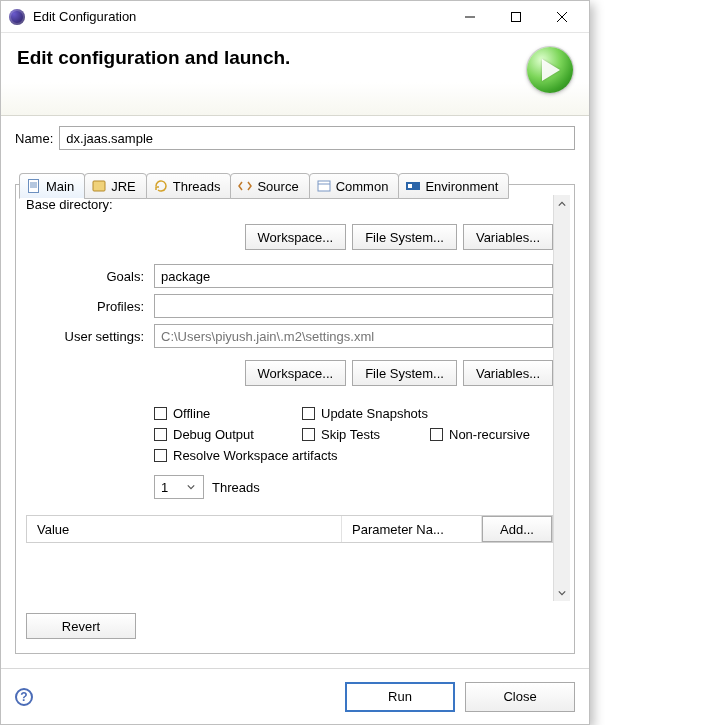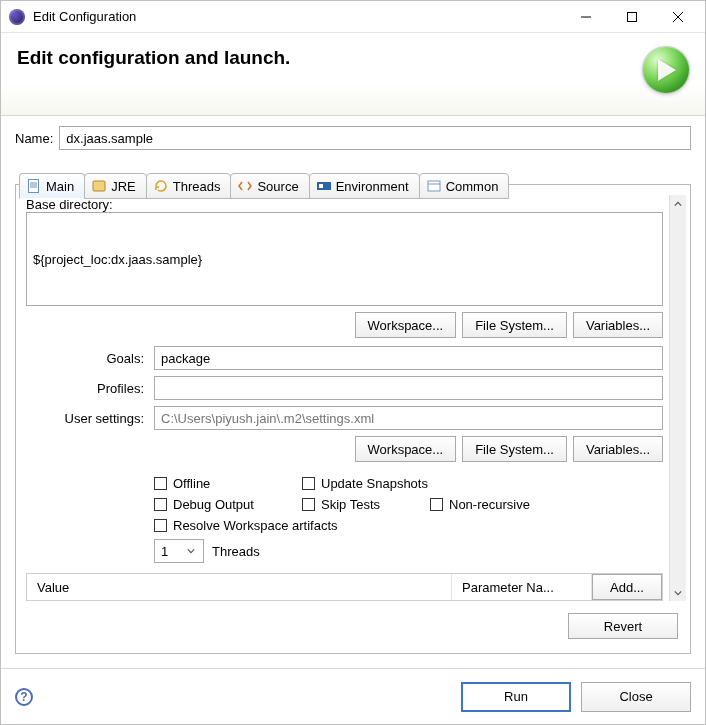--- a/index.html
+++ b/index.html
@@ -1,18 +1,18 @@
 <!DOCTYPE html>
 <html><head>
 <meta charset="utf-8">
 <style>
   * { box-sizing: border-box; font-family: "Segoe UI", Tahoma, sans-serif; font-size: 13px; }
   body { margin: 0; background: #fff; }
   .window {
-    width: 706px; height: 725px; border: 1px solid #bfbfbf;
+    width: 590px; height: 725px; border: 1px solid #bfbfbf;
     background: #fff; box-shadow: 4px 4px 10px rgba(0,0,0,0.25);
     display: flex; flex-direction: column; position: relative;
     margin: 0;
   }
   .titlebar {
     height: 32px; display: flex; align-items: center; padding: 0 4px 0 8px;
     border-bottom: 1px solid #e5e5e5; background:#fff;
   }
   .titlebar .app-icon {
     width: 16px; height: 16px;
@@ -62,21 +62,21 @@
   }
   .tab.active { background:#fff; border-bottom:1px solid #fff; font-weight:400;
     background:linear-gradient(#ffffff,#eaf2fb);
   }
   .tab .ticon { width:16px; height:16px; display:inline-flex; align-items:center; justify-content:center;}
   .tabbox {
     flex:1; border:1px solid #b8b8b8; background:#fff; padding:10px 4px 10px 10px;
     display:flex; flex-direction:column; position:relative; z-index:1; overflow:hidden;
   }
   .scroll-wrap { flex:1; display:flex; overflow:hidden; }
-  .tab-content { flex:1; overflow:hidden; padding-right:6px; display:flex; flex-direction:column; }
+  .tab-content { flex:1; overflow:hidden; display:flex; flex-direction:column; gap:6px;}
   .vscroll { width:17px; background:#f0f0f0; border-left:1px solid #dcdcdc; display:flex; flex-direction:column; align-items:center; }
   .vscroll .chev { width:100%; height:17px; display:flex; align-items:center; justify-content:center; color:#5a5a5a;}
   .vscroll .chev svg{width:8px;height:8px;}
 
   .section-label { color:#000; margin-top:2px; }
   .btnrow { display:flex; justify-content:flex-end; gap:6px; margin-top:6px; margin-bottom:8px;}
   .btn {
     min-width:86px; height:26px; padding:0 12px;
     background:linear-gradient(#fff,#efefef); border:1px solid #a9a9a9;
     display:inline-flex; align-items:center; justify-content:center; color:#000;
@@ -98,21 +98,21 @@
 
   .paramtable { display:flex; align-items:stretch; margin-top:10px; border:1px solid #cfcfcf; height:28px;}
   .paramtable .col { padding:4px 10px; border-right:1px solid #e2e2e2; display:flex; align-items:center;}
   .col.name { width:140px; }
   .col.value { flex:1; }
   .paramtable .addbtn {
     width:70px; border:1px solid #a9a9a9; background:linear-gradient(#fff,#efefef);
     display:flex; align-items:center; justify-content:center; margin:0;
   }
 
-  .underbtns { display:flex; justify-content:flex-end; gap:10px; padding:12px 8px 4px 0; }
+  .underbtns { display:flex; justify-content:space-between; gap:10px; padding:12px 8px 4px 0; }
 
   .footer { height:56px; border-top:1px solid #d8d8d8; display:flex; align-items:center; padding:0 14px; }
   .help-icon {
     width:18px;height:18px;border:2px solid #4b6cb7;border-radius:50%;
     display:flex;align-items:center;justify-content:center;color:#4b6cb7;font-weight:700;font-size:12px;
   }
   .footer .spacer{flex:1;}
   .footer .btn{min-width:110px;height:30px;}
 </style>
 </head>
@@ -186,43 +186,42 @@
         <span class="ticon">
           <svg width="16" height="16" viewBox="0 0 16 16">
               <path d="M5 4l-3 4l3 4M11 4l3 4l-3 4" fill="none" stroke="#c07a2b" stroke-width="1.5"></path>
             </svg>
         </span>
         <span>Source</span>
       </div>
       <div class="tab">
         <span class="ticon">
           <svg width="16" height="16" viewBox="0 0 16 16">
+              <rect x="2" y="3" width="12" height="10" fill="#fff" stroke="#7a97c4"></rect>
+              <line x1="2" y1="6" x2="14" y2="6" stroke="#7a97c4"></line>
+            </svg>
+        </span>
+        <span>Common</span>
+      </div>
+      <div class="tab">
+        <span class="ticon">
+          <svg width="16" height="16" viewBox="0 0 16 16">
               <rect x="1" y="4" width="14" height="8" fill="#2a64a8"></rect>
               <rect x="3" y="6" width="4" height="4" fill="#fff"></rect>
             </svg>
         </span>
         <span>Environment</span>
-      </div>
-      <div class="tab">
-        <span class="ticon">
-          <svg width="16" height="16" viewBox="0 0 16 16">
-              <rect x="2" y="3" width="12" height="10" fill="#fff" stroke="#7a97c4"></rect>
-              <line x1="2" y1="6" x2="14" y2="6" stroke="#7a97c4"></line>
-            </svg>
-        </span>
-        <span>Common</span>
       </div>
     </div>
 
     <div class="tabbox">
       <div class="scroll-wrap">
         <div class="tab-content">
 
           <div class="section-label">Base directory:</div>
-          <input class="textin" value="${project_loc:dx.jaas.sample}" style="">
           <div class="btnrow">
             <div class="btn">Workspace...</div>
             <div class="btn">File System...</div>
             <div class="btn">Variables...</div>
           </div>
 
           <div class="formgrid">
             <label>Goals:</label>
             <input class="textin" value="package" style="">
 

